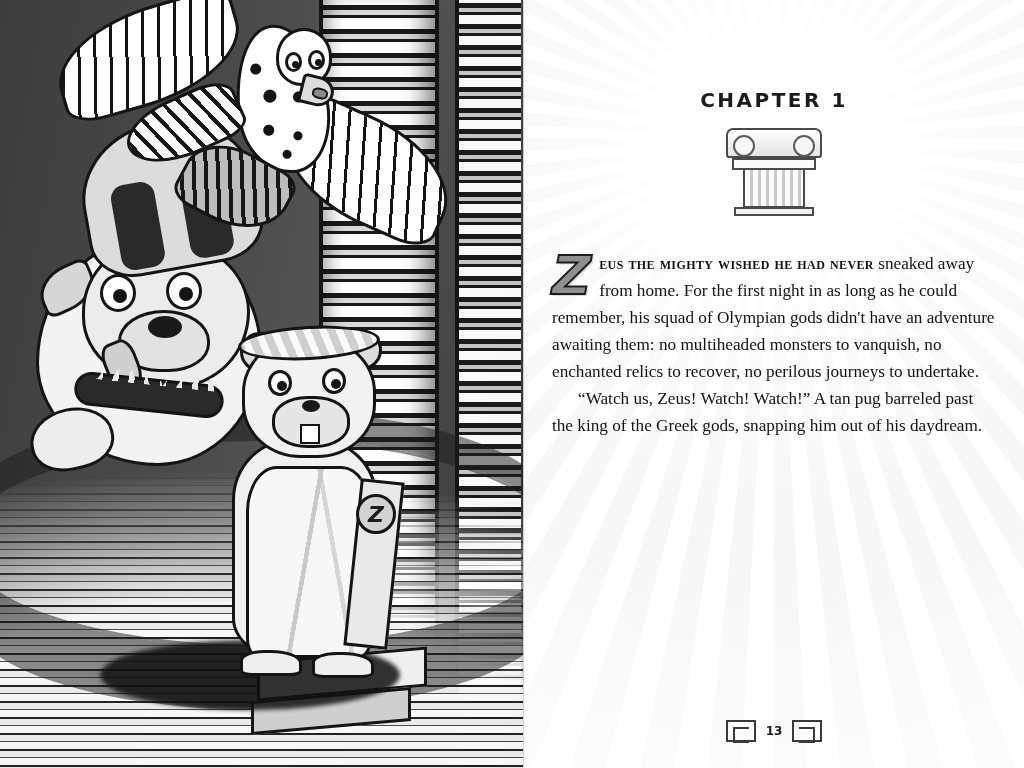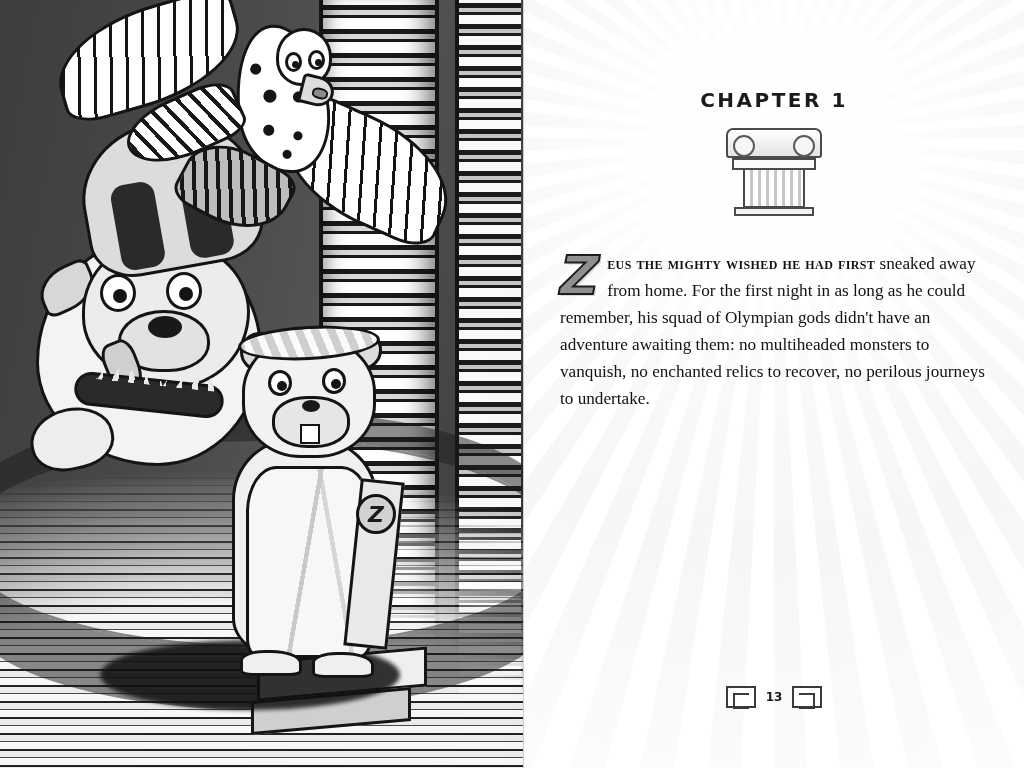--- a/index.html
+++ b/index.html
@@ -472,21 +472,21 @@
         #ffffff 0deg 3deg, #ececec 3deg 6deg);
     overflow: hidden;
   }
   .ray-fade {
     position: absolute;
     inset: 0;
     background: radial-gradient(circle at 50% 20%, rgba(255,255,255,.97) 0 16%, rgba(255,255,255,.72) 34%, rgba(255,255,255,.55) 60%, rgba(255,255,255,.85) 100%);
   }
   .right-inner {
     position: relative;
-    padding: 0 36px;
+    padding: 0 28px;
   }
   .chapter-label {
     text-align: center;
     margin-top: 88px;
     font-family: "DejaVu Sans", sans-serif;
     font-weight: bold;
     font-size: 20px;
     letter-spacing: 2.5px;
     color: #1b1b1b;
   }
@@ -560,21 +560,21 @@
     text-shadow: 2px 2px 0 #d9d9d9;
   }
   .smallcaps {
     font-variant: small-caps;
     letter-spacing: .4px;
     font-weight: 600;
   }
   .folio {
     position: absolute;
     left: 0; right: 0;
-    bottom: 60px;
+    bottom: 26px;
     display: flex;
     align-items: center;
     justify-content: center;
     gap: 8px;
   }
   .meander {
     width: 30px; height: 22px;
     border: 2px solid #3a3a3a;
     position: relative;
     background: #fff;
@@ -662,23 +662,24 @@
 
       <div class="column-orn">
         <div class="col-cap"></div>
         <div class="col-abacus"></div>
         <div class="col-shaft"></div>
         <div class="col-base"></div>
       </div>
 
       <div class="body-text">
         <p>
-          <span class="dropcap">Z</span><span class="smallcaps">eus the mighty wished he had first</span>
+          <span class="dropcap">Z</span><span class="smallcaps">eus the mighty wished he had never</span>
           <span>sneaked away from home. For the first night in as long as he could remember, his squad of Olympian gods didn't have an adventure awaiting them: no multiheaded monsters to vanquish, no enchanted relics to recover, no perilous journeys to undertake.</span>
         </p>
+        <p>“Watch us, Zeus! Watch! Watch!” A tan pug barreled past the king of the Greek gods, snapping him out of his daydream.</p>
       </div>
     </div>
 
     <div class="folio">
       <div class="meander"></div>
       <div class="folio-num">13</div>
       <div class="meander flip"></div>
     </div>
   </div>
 </div>

